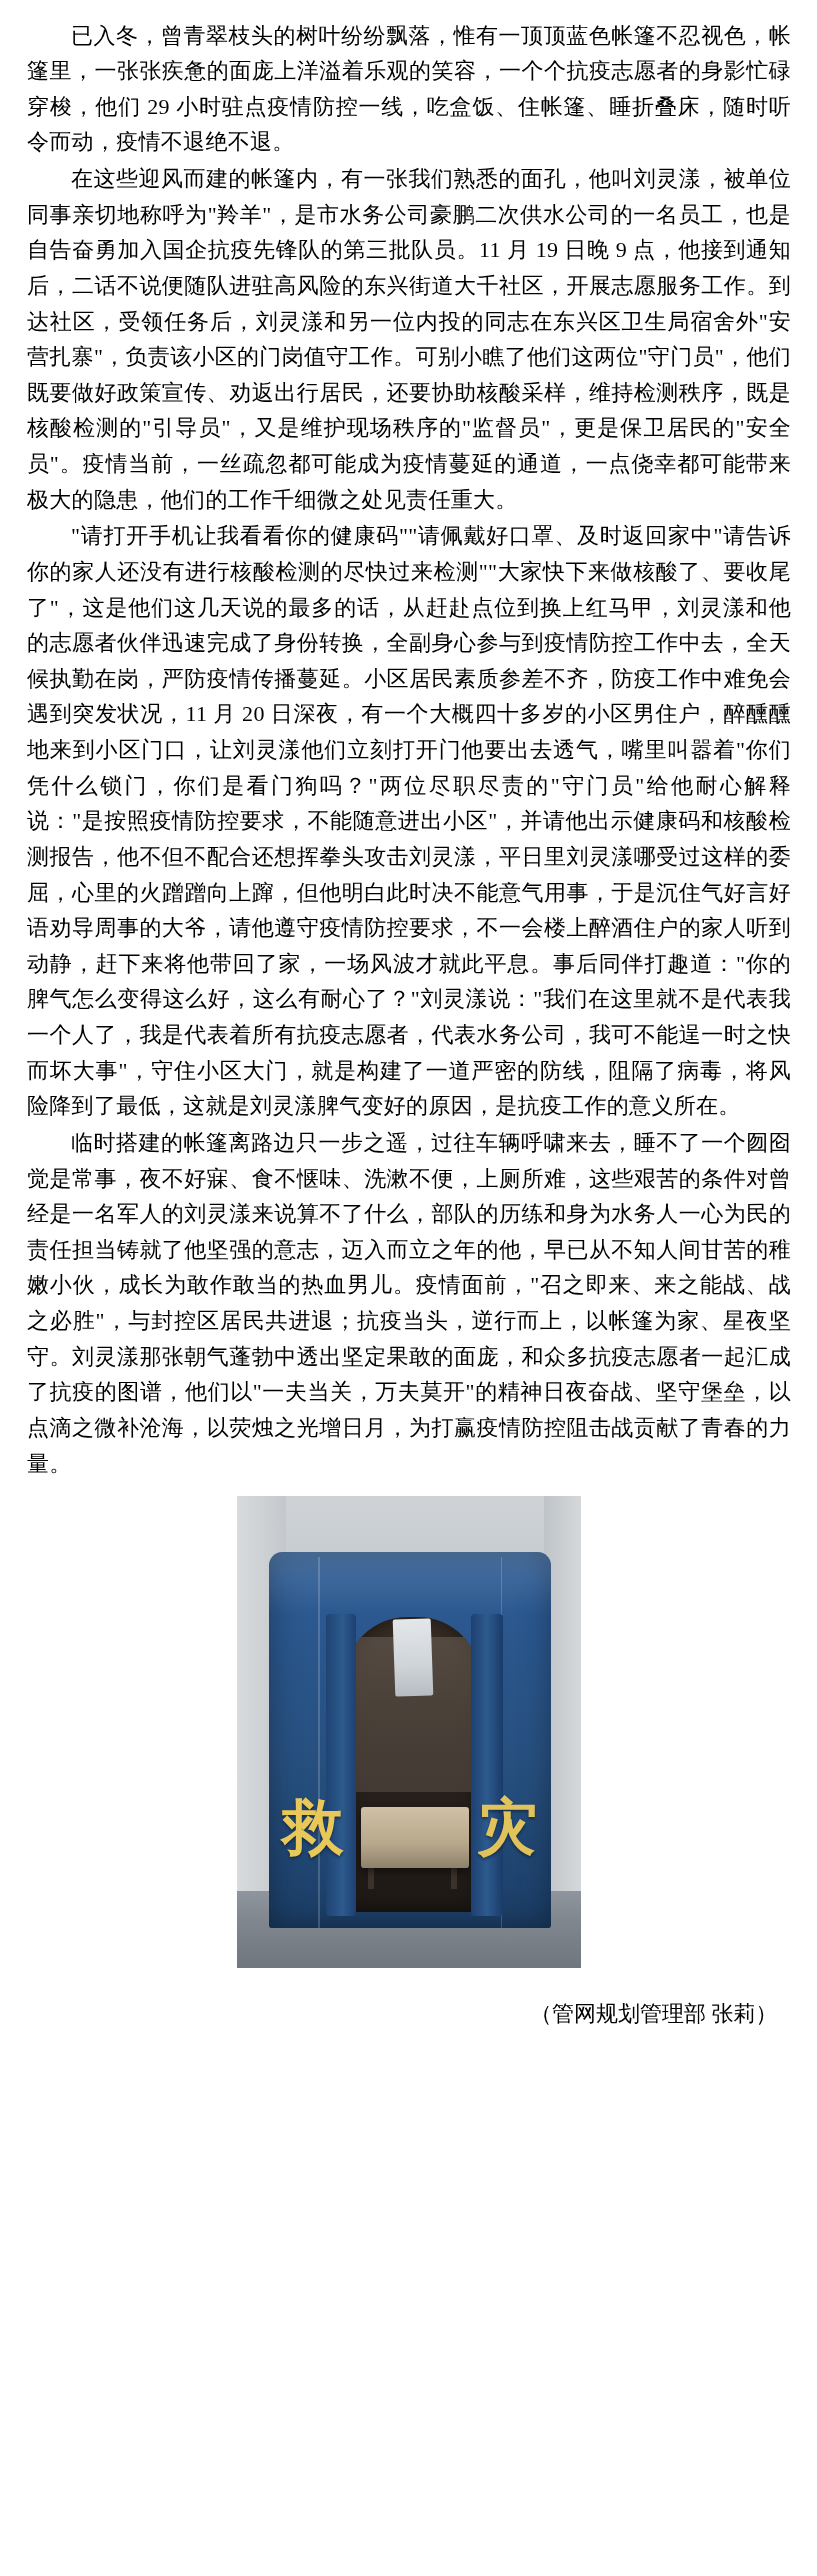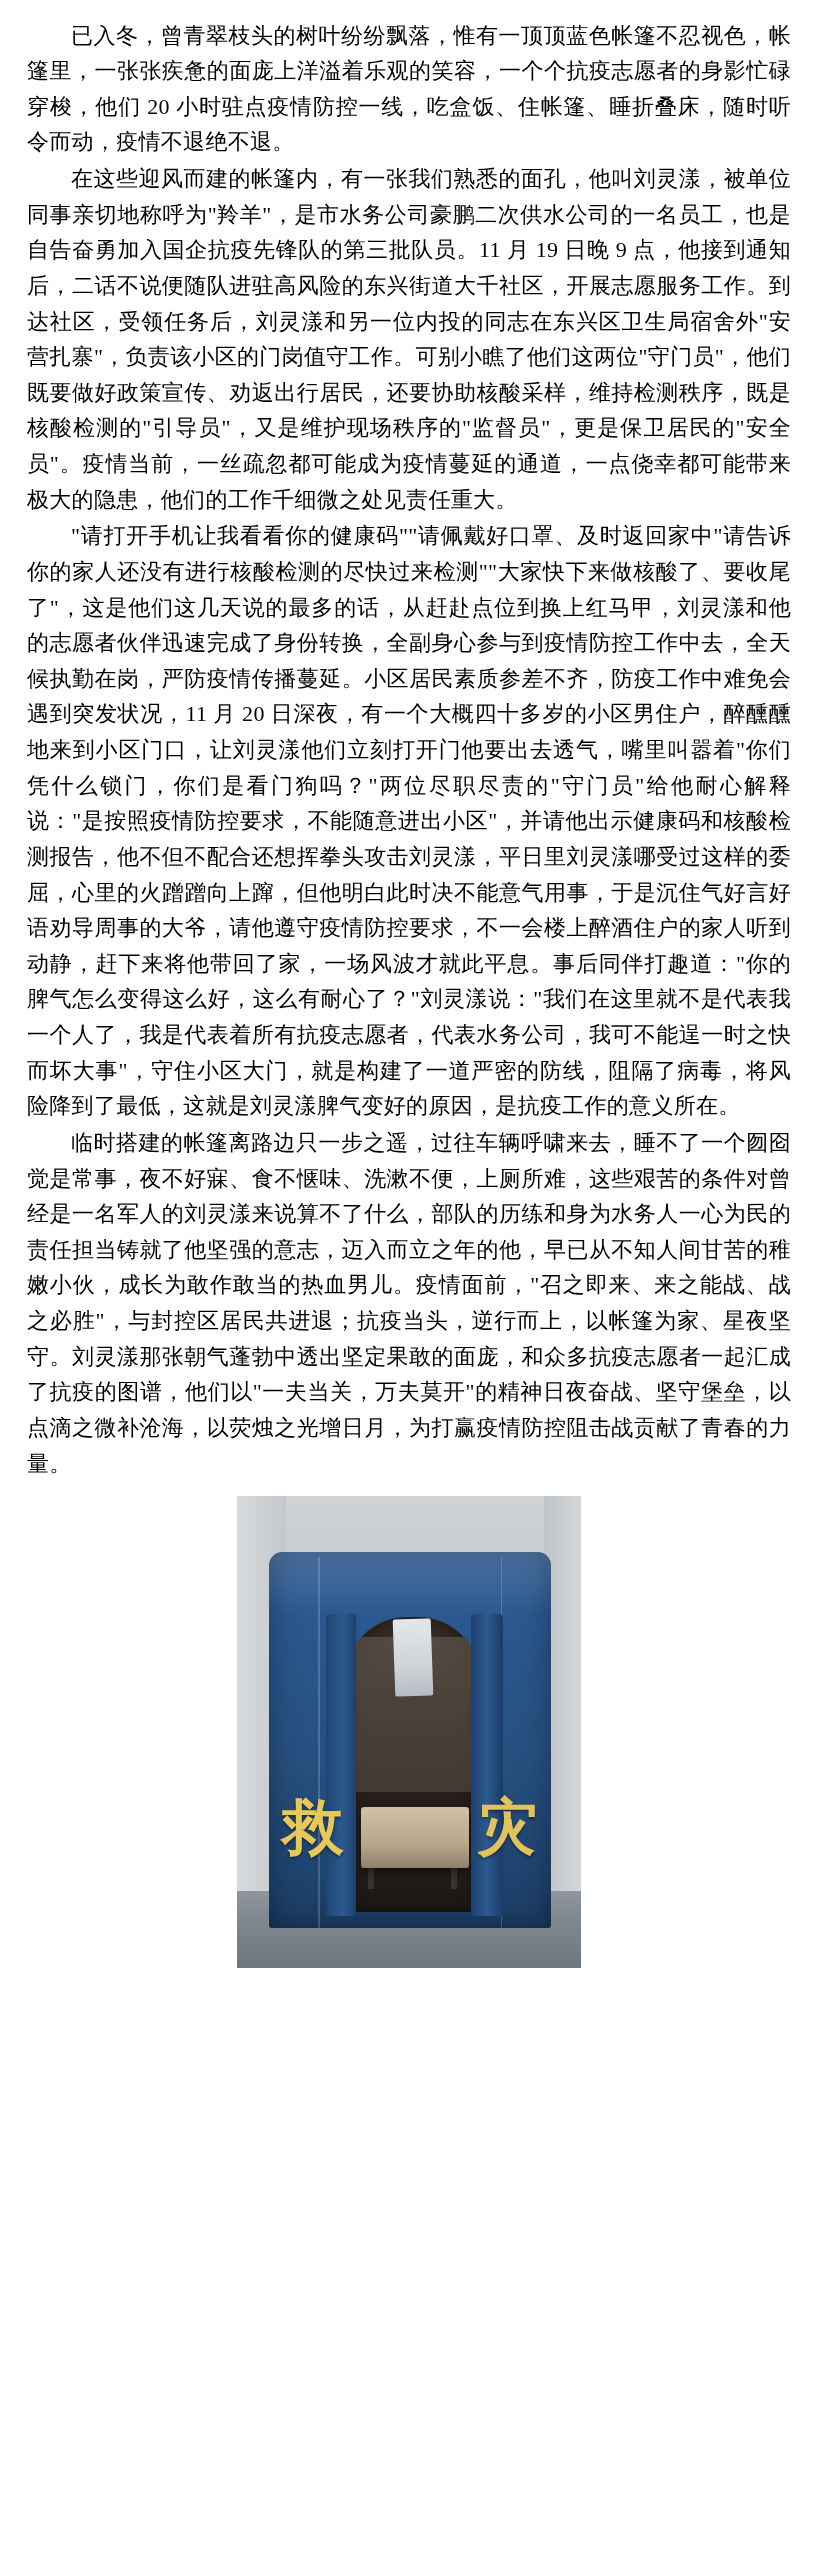--- a/index.html
+++ b/index.html
@@ -189,21 +189,21 @@
     font-size: 22px;
     line-height: 1.6;
     padding-right: 13.4px;
   }
 </style>
 </head>
 <body>
 
 <div class="page">
   <div class="article">
-    <p class="para">已入冬，曾青翠枝头的树叶纷纷飘落，惟有一顶顶蓝色帐篷不忍视色，帐篷里，一张张疾惫的面庞上洋溢着乐观的笑容，一个个抗疫志愿者的身影忙碌穿梭，他们 20 小时驻点疫情防控一线，吃盒饭、住帐篷、睡折叠床，随时听令而动，疫情不退绝不退。</p>
+    <p class="para">已入冬，曾青翠枝头的树叶纷纷飘落，惟有一顶顶蓝色帐篷不忍视色，帐篷里，一张张疾惫的面庞上洋溢着乐观的笑容，一个个抗疫志愿者的身影忙碌穿梭，他们 29 小时驻点疫情防控一线，吃盒饭、住帐篷、睡折叠床，随时听令而动，疫情不退绝不退。</p>
     <p class="para">在这些迎风而建的帐篷内，有一张我们熟悉的面孔，他叫刘灵漾，被单位同事亲切地称呼为"羚羊"，是市水务公司豪鹏二次供水公司的一名员工，也是自告奋勇加入国企抗疫先锋队的第三批队员。11 月 19 日晚 9 点，他接到通知后，二话不说便随队进驻高风险的东兴街道大千社区，开展志愿服务工作。到达社区，受领任务后，刘灵漾和另一位内投的同志在东兴区卫生局宿舍外"安营扎寨"，负责该小区的门岗值守工作。可别小瞧了他们这两位"守门员"，他们既要做好政策宣传、劝返出行居民，还要协助核酸采样，维持检测秩序，既是核酸检测的"引导员"，又是维护现场秩序的"监督员"，更是保卫居民的"安全员"。疫情当前，一丝疏忽都可能成为疫情蔓延的通道，一点侥幸都可能带来极大的隐患，他们的工作千细微之处见责任重大。</p>
     <p class="para">"请打开手机让我看看你的健康码""请佩戴好口罩、及时返回家中"请告诉你的家人还没有进行核酸检测的尽快过来检测""大家快下来做核酸了、要收尾了"，这是他们这几天说的最多的话，从赶赴点位到换上红马甲，刘灵漾和他的志愿者伙伴迅速完成了身份转换，全副身心参与到疫情防控工作中去，全天候执勤在岗，严防疫情传播蔓延。小区居民素质参差不齐，防疫工作中难免会遇到突发状况，11 月 20 日深夜，有一个大概四十多岁的小区男住户，醉醺醺地来到小区门口，让刘灵漾他们立刻打开门他要出去透气，嘴里叫嚣着"你们凭什么锁门，你们是看门狗吗？"两位尽职尽责的"守门员"给他耐心解释说："是按照疫情防控要求，不能随意进出小区"，并请他出示健康码和核酸检测报告，他不但不配合还想挥拳头攻击刘灵漾，平日里刘灵漾哪受过这样的委屈，心里的火蹭蹭向上蹿，但他明白此时决不能意气用事，于是沉住气好言好语劝导周事的大爷，请他遵守疫情防控要求，不一会楼上醉酒住户的家人听到动静，赶下来将他带回了家，一场风波才就此平息。事后同伴打趣道："你的脾气怎么变得这么好，这么有耐心了？"刘灵漾说："我们在这里就不是代表我一个人了，我是代表着所有抗疫志愿者，代表水务公司，我可不能逞一时之快而坏大事"，守住小区大门，就是构建了一道严密的防线，阻隔了病毒，将风险降到了最低，这就是刘灵漾脾气变好的原因，是抗疫工作的意义所在。</p>
     <p class="para">临时搭建的帐篷离路边只一步之遥，过往车辆呼啸来去，睡不了一个囫囵觉是常事，夜不好寐、食不惬味、洗漱不便，上厕所难，这些艰苦的条件对曾经是一名军人的刘灵漾来说算不了什么，部队的历练和身为水务人一心为民的责任担当铸就了他坚强的意志，迈入而立之年的他，早已从不知人间甘苦的稚嫩小伙，成长为敢作敢当的热血男儿。疫情面前，"召之即来、来之能战、战之必胜"，与封控区居民共进退；抗疫当头，逆行而上，以帐篷为家、星夜坚守。刘灵漾那张朝气蓬勃中透出坚定果敢的面庞，和众多抗疫志愿者一起汇成了抗疫的图谱，他们以"一夫当关，万夫莫开"的精神日夜奋战、坚守堡垒，以点滴之微补沧海，以荧烛之光增日月，为打赢疫情防控阻击战贡献了青春的力量。</p>
   </div>
 
   <div class="figure-wrap">
     <div class="figure">
       <div class="photo">
         <div class="wall-left"></div>
         <div class="wall-right"></div>
@@ -223,14 +223,15 @@
           <div class="flap-right"></div>
           <div class="tent-text">
             <span class="ch">救</span>
             <span class="ch right">灾</span>
           </div>
         </div>
       </div>
     </div>
   </div>
 
+  <div class="signature">（管网规划管理部 张莉）</div>
 </div>
 
 
 </body></html>

